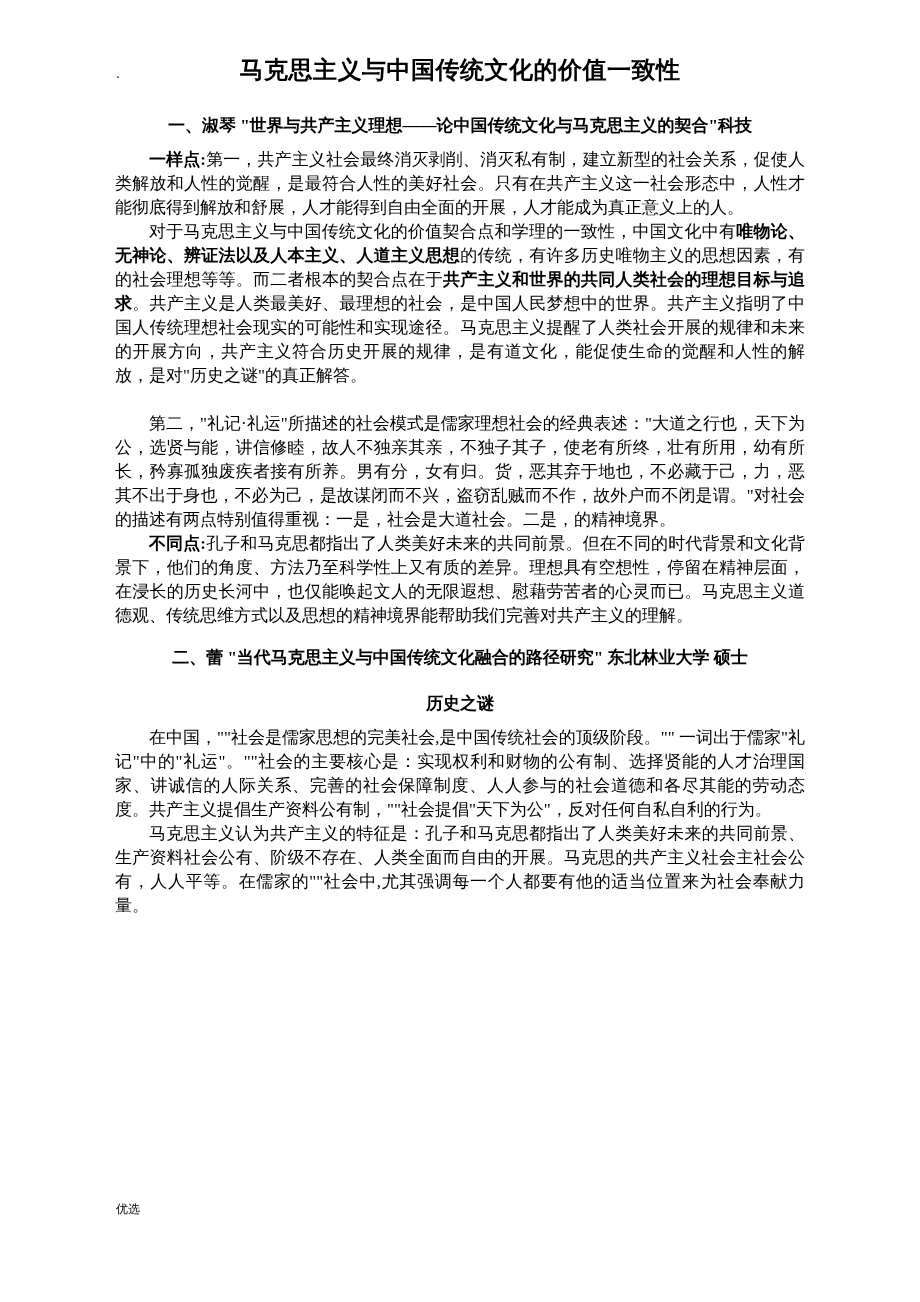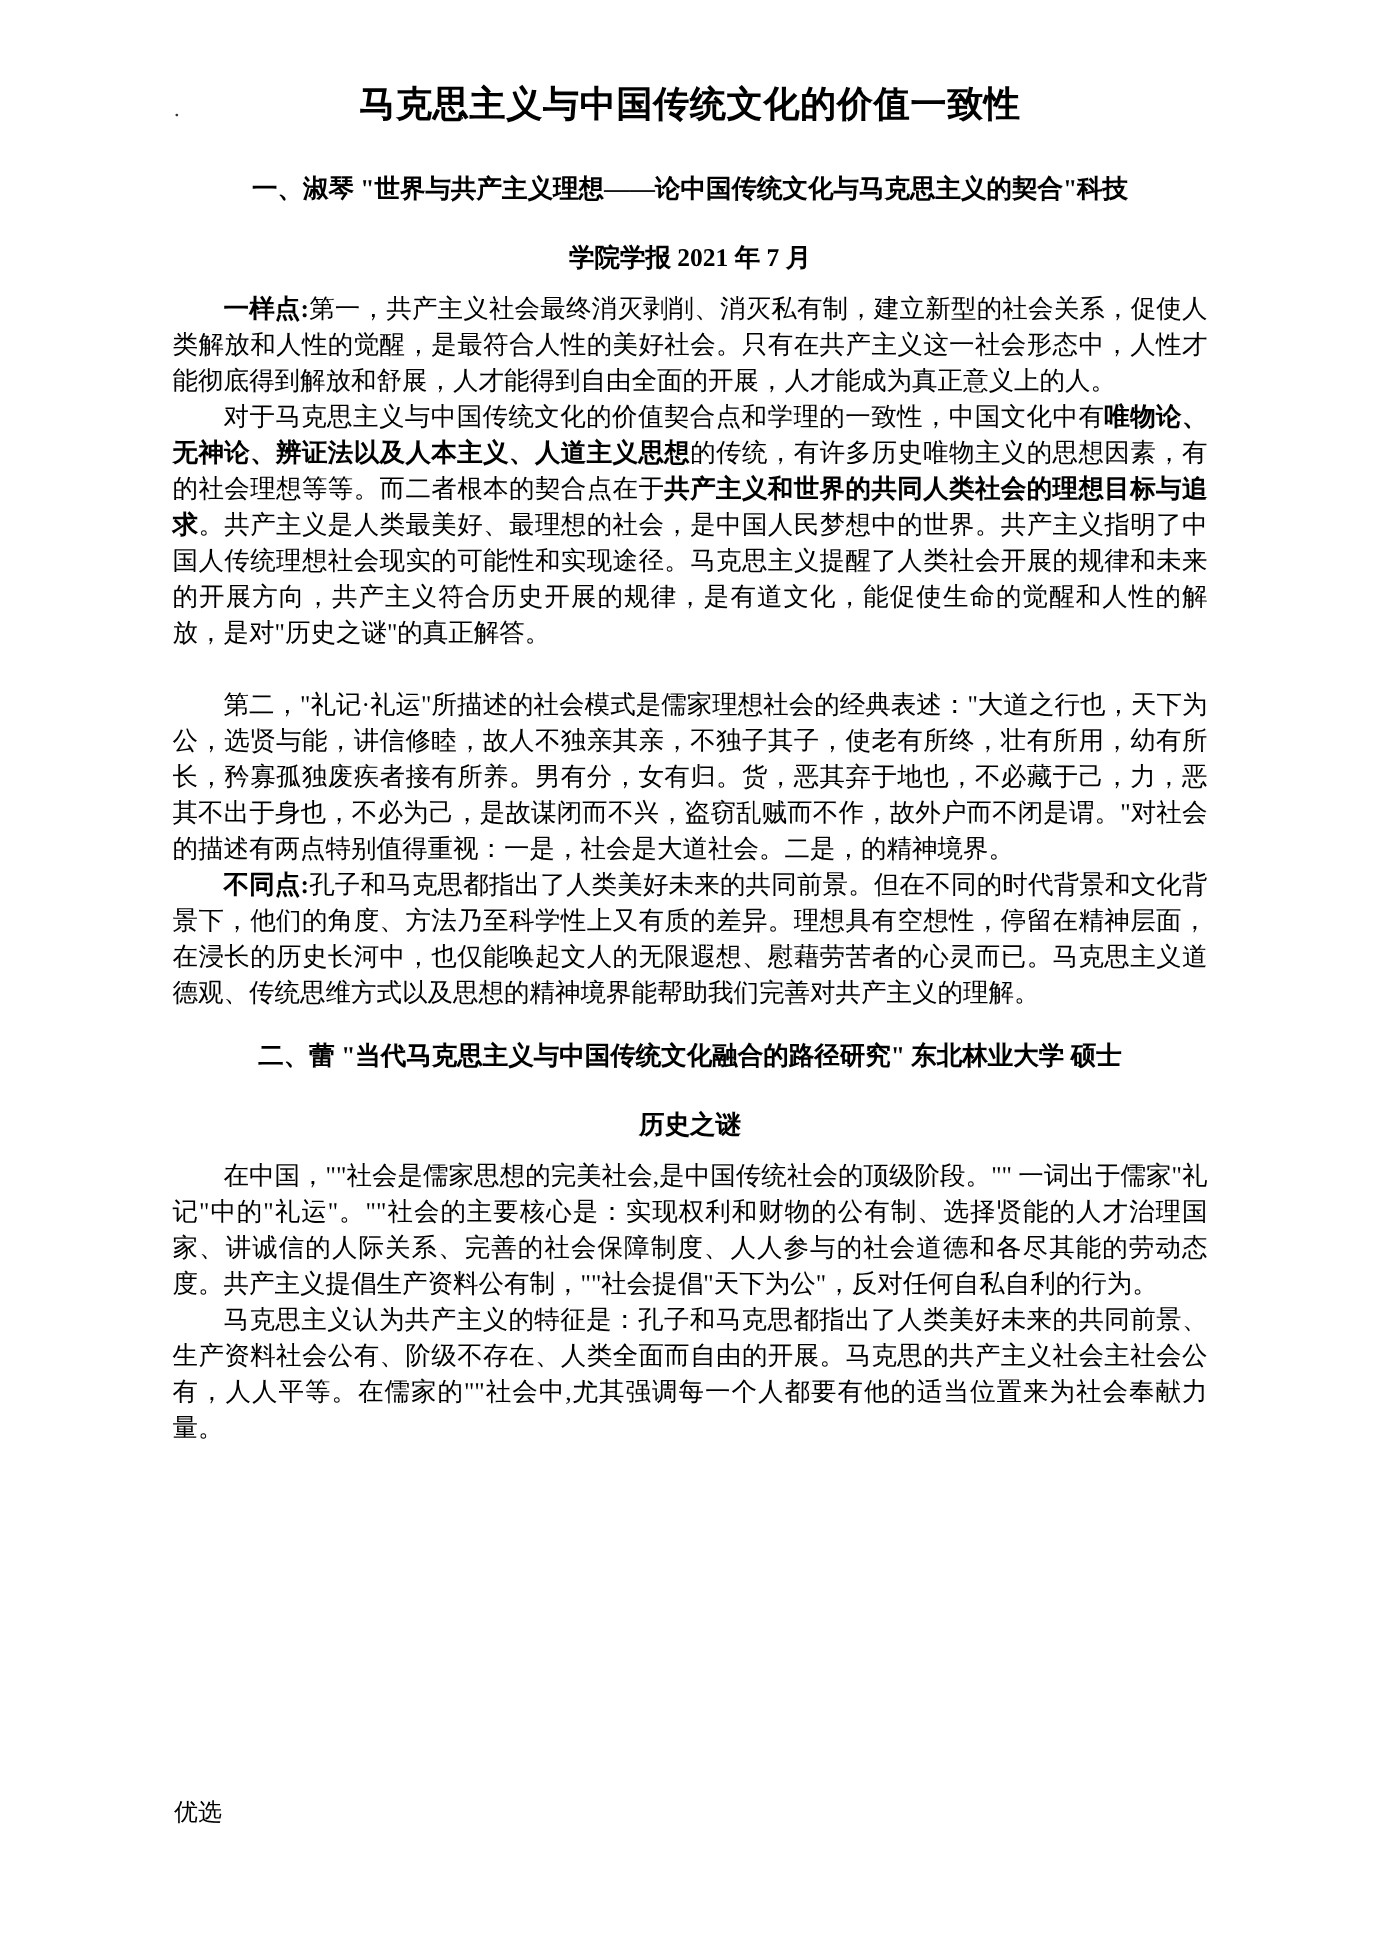--- a/index.html
+++ b/index.html
@@ -51,37 +51,36 @@
     text-align: justify;
     text-indent: 2em;
     word-break: break-all;
   }
   .para span.bold { font-weight: bold; }
   .gap-above { margin-top: 24px; }
   .footer {
     position: absolute;
     left: 116px;
     top: 1198px;
-    font-size: 16px;
+    font-size: 12px;
     line-height: 22px;
   }
 </style>
 </head>
 <body>
 
 <div class="page">
 
   <span class="stray-dot stray-dot-1">.</span>
   <span class="stray-dot stray-dot-2">.</span>
 
   <h1 class="title">马克思主义与中国传统文化的价值一致性</h1>
 
   <div class="heading heading-1">
     <div class="h-line">一、淑琴 "世界与共产主义理想——论中国传统文化与马克思主义的契合"科技</div>
-    <div class="h-line">学院学报 2021 年 7 月</div>
   </div>
 
   <p class="para"><span class="bold">一样点:</span><span>第一，共产主义社会最终消灭剥削、消灭私有制，建立新型的社会关系，促使人类解放和人性的觉醒，是最符合人性的美好社会。只有在共产主义这一社会形态中，人性才能彻底得到解放和舒展，人才能得到自由全面的开展，人才能成为真正意义上的人。</span></p>
   <p class="para"><span>对于马克思主义与中国传统文化的价值契合点和学理的一致性，中国文化中有</span><span class="bold">唯物论、无神论、辨证法以及人本主义、人道主义思想</span><span>的传统，有许多历史唯物主义的思想因素，有的社会理想等等。而二者根本的契合点在于</span><span class="bold">共产主义和世界的共同人类社会的理想目标与追求</span><span>。共产主义是人类最美好、最理想的社会，是中国人民梦想中的世界。共产主义指明了中国人传统理想社会现实的可能性和实现途径。马克思主义提醒了人类社会开展的规律和未来的开展方向，共产主义符合历史开展的规律，是有道文化，能促使生命的觉醒和人性的解放，是对"历史之谜"的真正解答。</span></p>
   <p class="para gap-above"><span>第二，"礼记·礼运"所描述的社会模式是儒家理想社会的经典表述："大道之行也，天下为公，选贤与能，讲信修睦，故人不独亲其亲，不独子其子，使老有所终，壮有所用，幼有所长，矜寡孤独废疾者接有所养。男有分，女有归。货，恶其弃于地也，不必藏于己，力，恶其不出于身也，不必为己，是故谋闭而不兴，盗窃乱贼而不作，故外户而不闭是谓。"对社会的描述有两点特别值得重视：一是，社会是大道社会。二是，的精神境界。</span></p>
   <p class="para"><span class="bold">不同点:</span><span>孔子和马克思都指出了人类美好未来的共同前景。但在不同的时代背景和文化背景下，他们的角度、方法乃至科学性上又有质的差异。理想具有空想性，停留在精神层面，在浸长的历史长河中，也仅能唤起文人的无限遐想、慰藉劳苦者的心灵而已。马克思主义道德观、传统思维方式以及思想的精神境界能帮助我们完善对共产主义的理解。</span></p>
 
   <div class="heading heading-2">
     <div class="h-line">二、蕾 "当代马克思主义与中国传统文化融合的路径研究" 东北林业大学 硕士</div>
     <div class="h-line">历史之谜</div>

